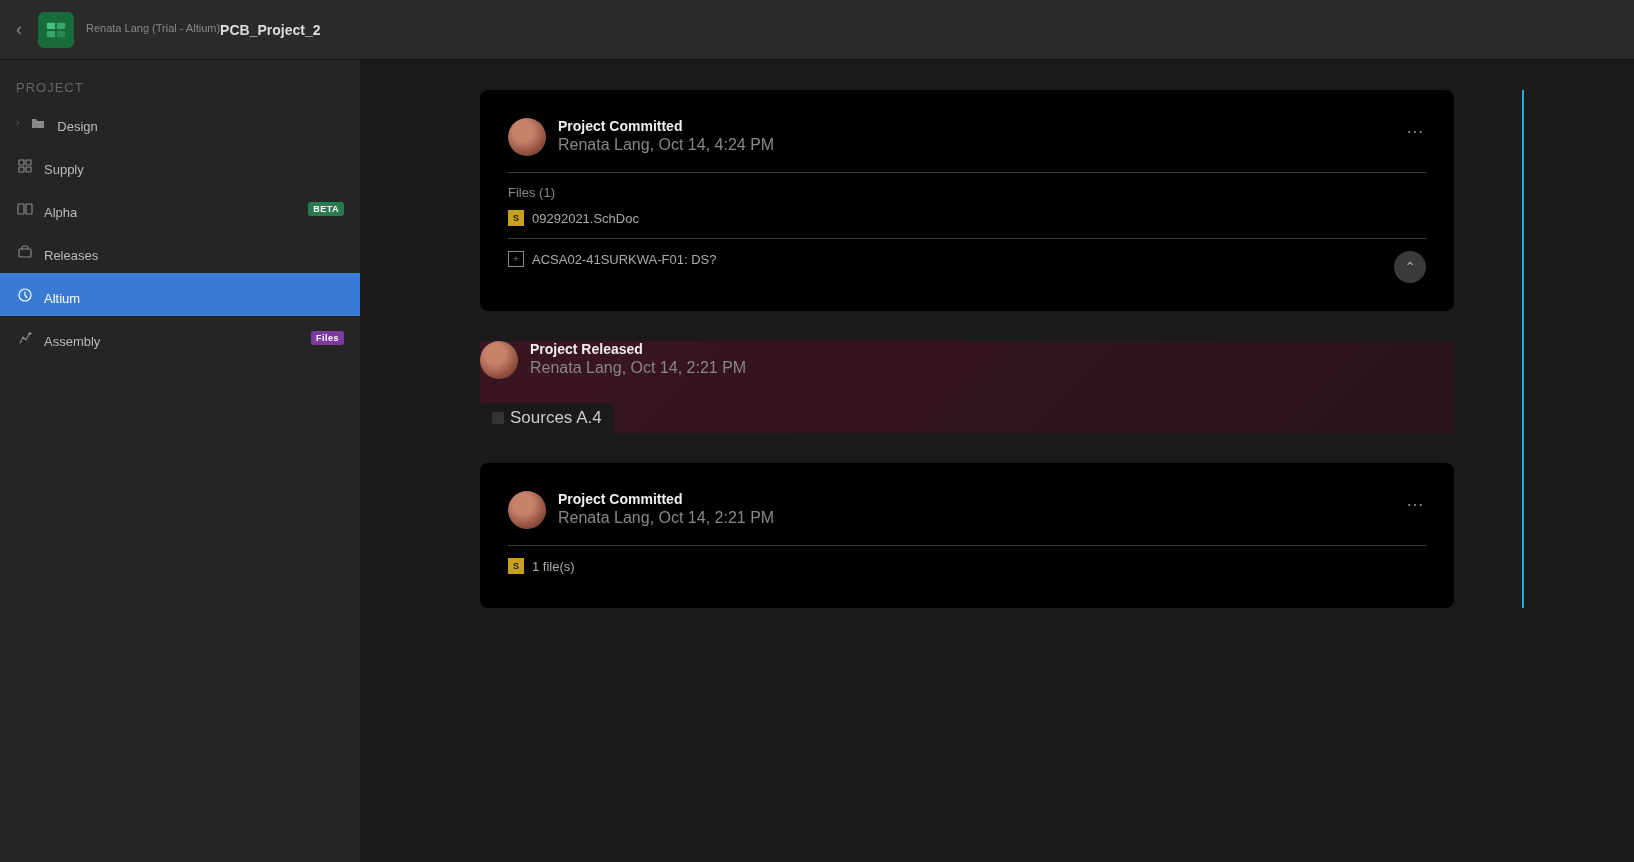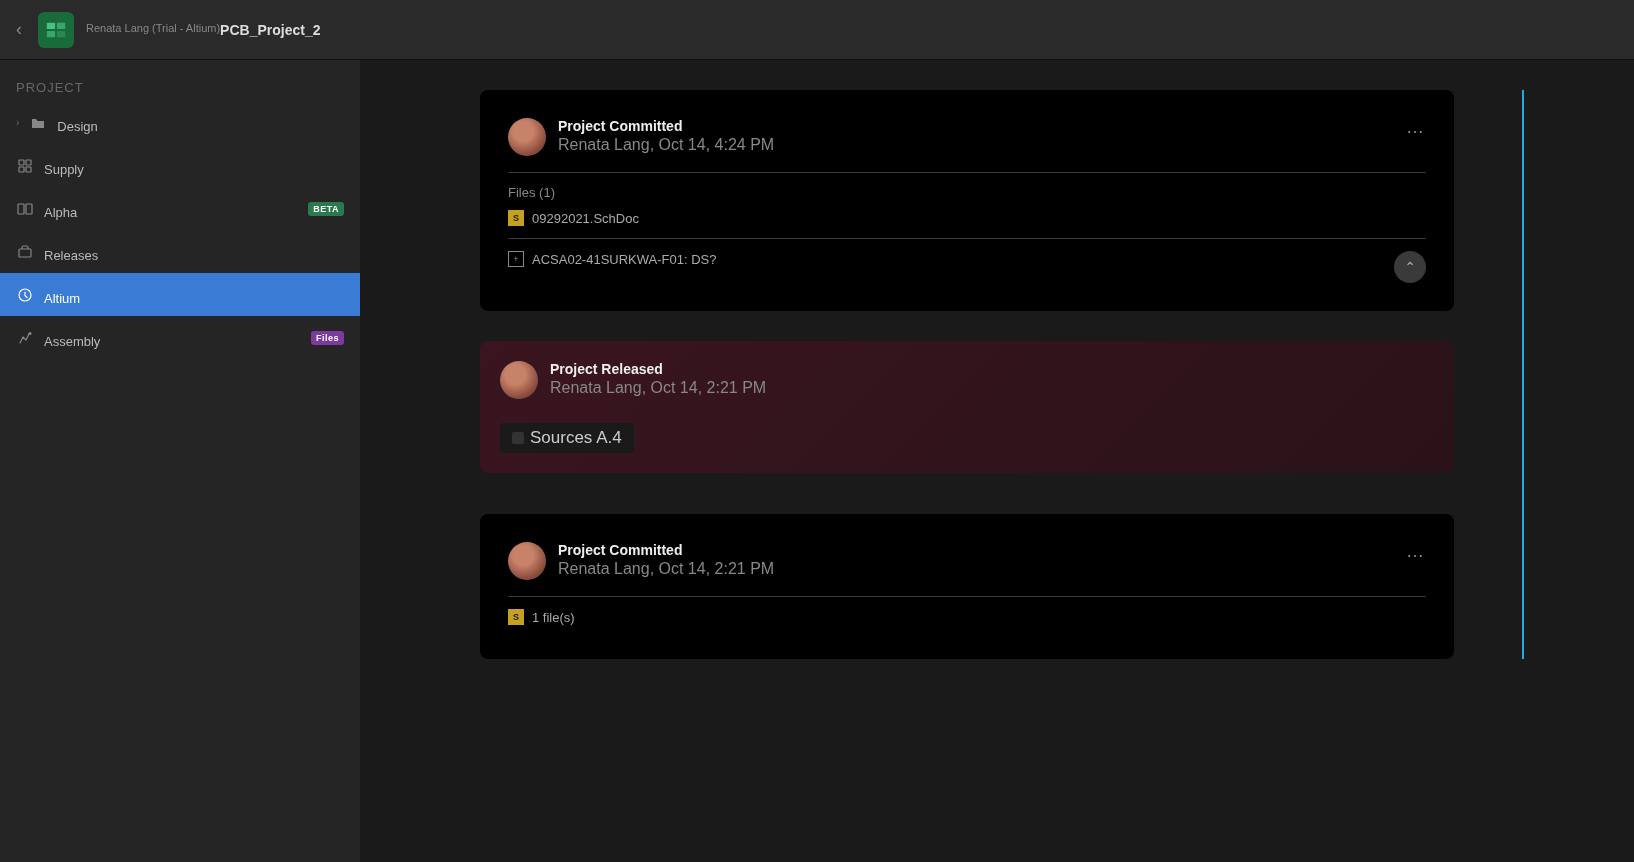--- a/index.html
+++ b/index.html
@@ -402,21 +402,21 @@
           <div class="clearfix">
             <button class="collapse-btn">⌃</button>
             <div class="file-item">
               <div class="component-icon">+</div>
               <span>ACSA02-41SURKWA-F01: DS?</span>
             </div>
           </div>
         </div>
       </div>
 
-      <div style="position:relative; margin-bottom: 41px; background: linear-gradient(135deg, #3a1520 0%, #2a1218 100%); border-radius: 8px; padding: 20px;">
+      <div style="position:relative; margin-bottom: 30px; background: linear-gradient(135deg, #3a1520 0%, #2a1218 100%); border-radius: 0; ">
 
         <div class="card-header">
           <div class="card-avatar">
             <div class="card-avatar-img"></div>
           </div>
           <div class="card-title-group">
             <div class="card-title">Project Released</div>
             <div class="card-subtitle">
               <span>Renata Lang</span>,
               <span>Oct 14, 2:21 PM</span>

